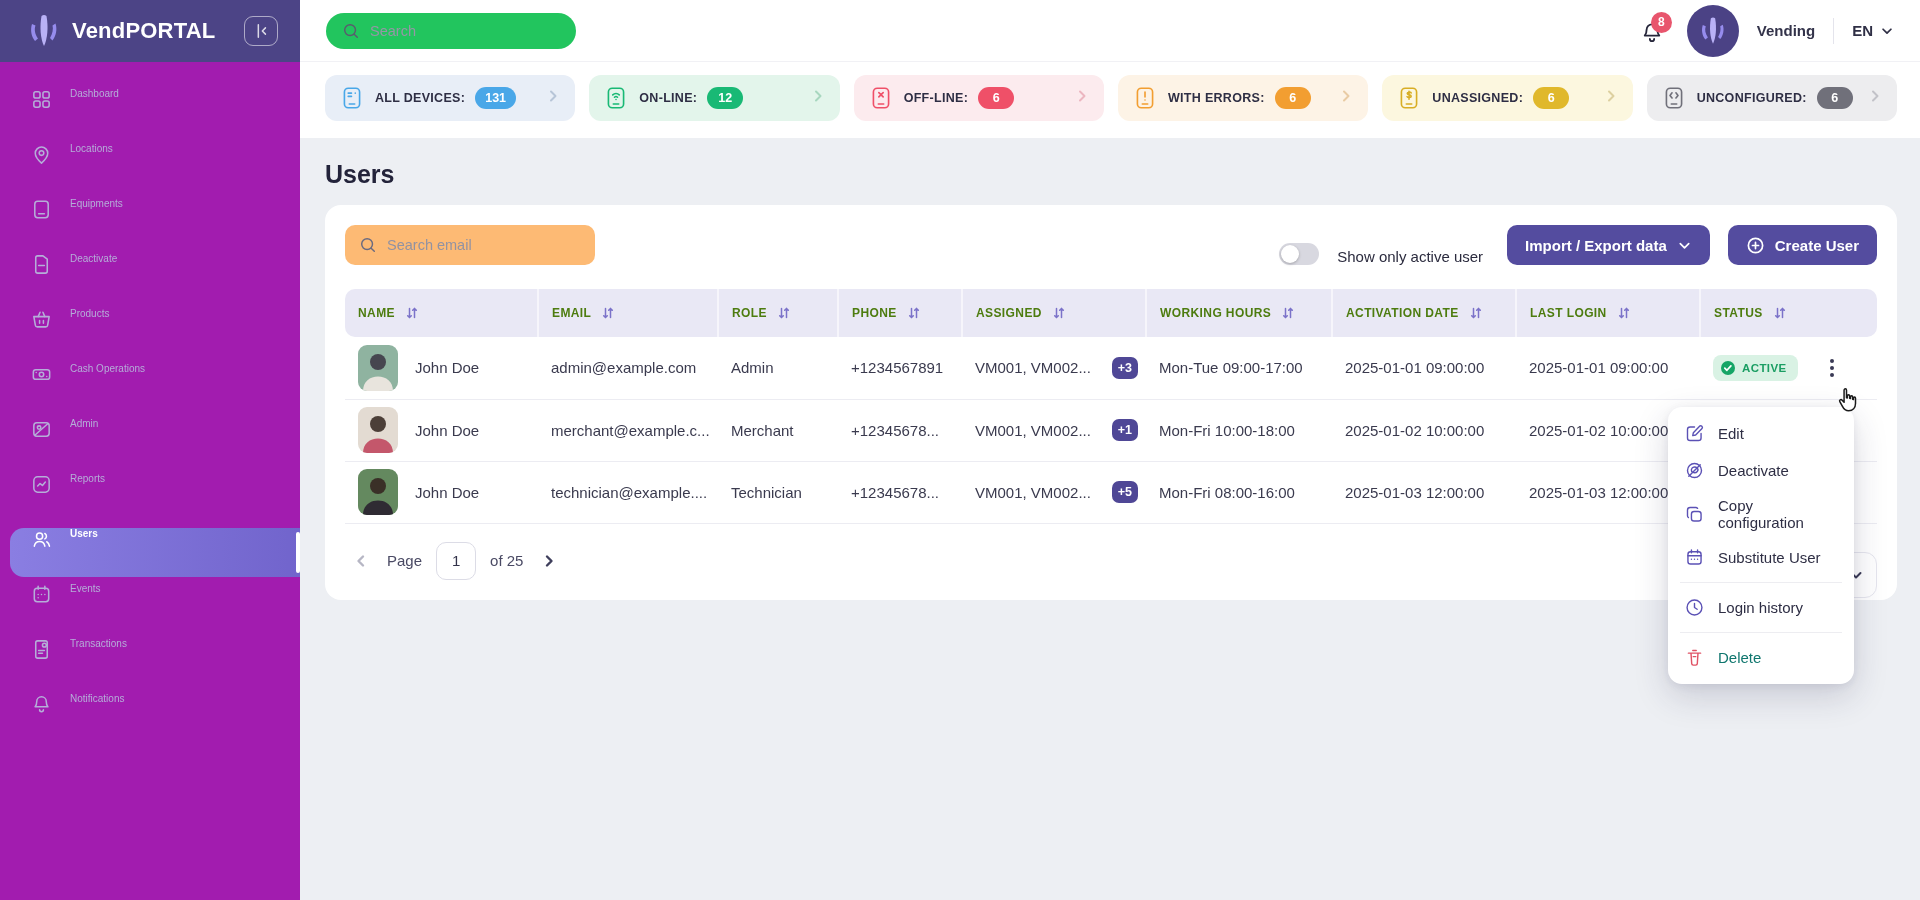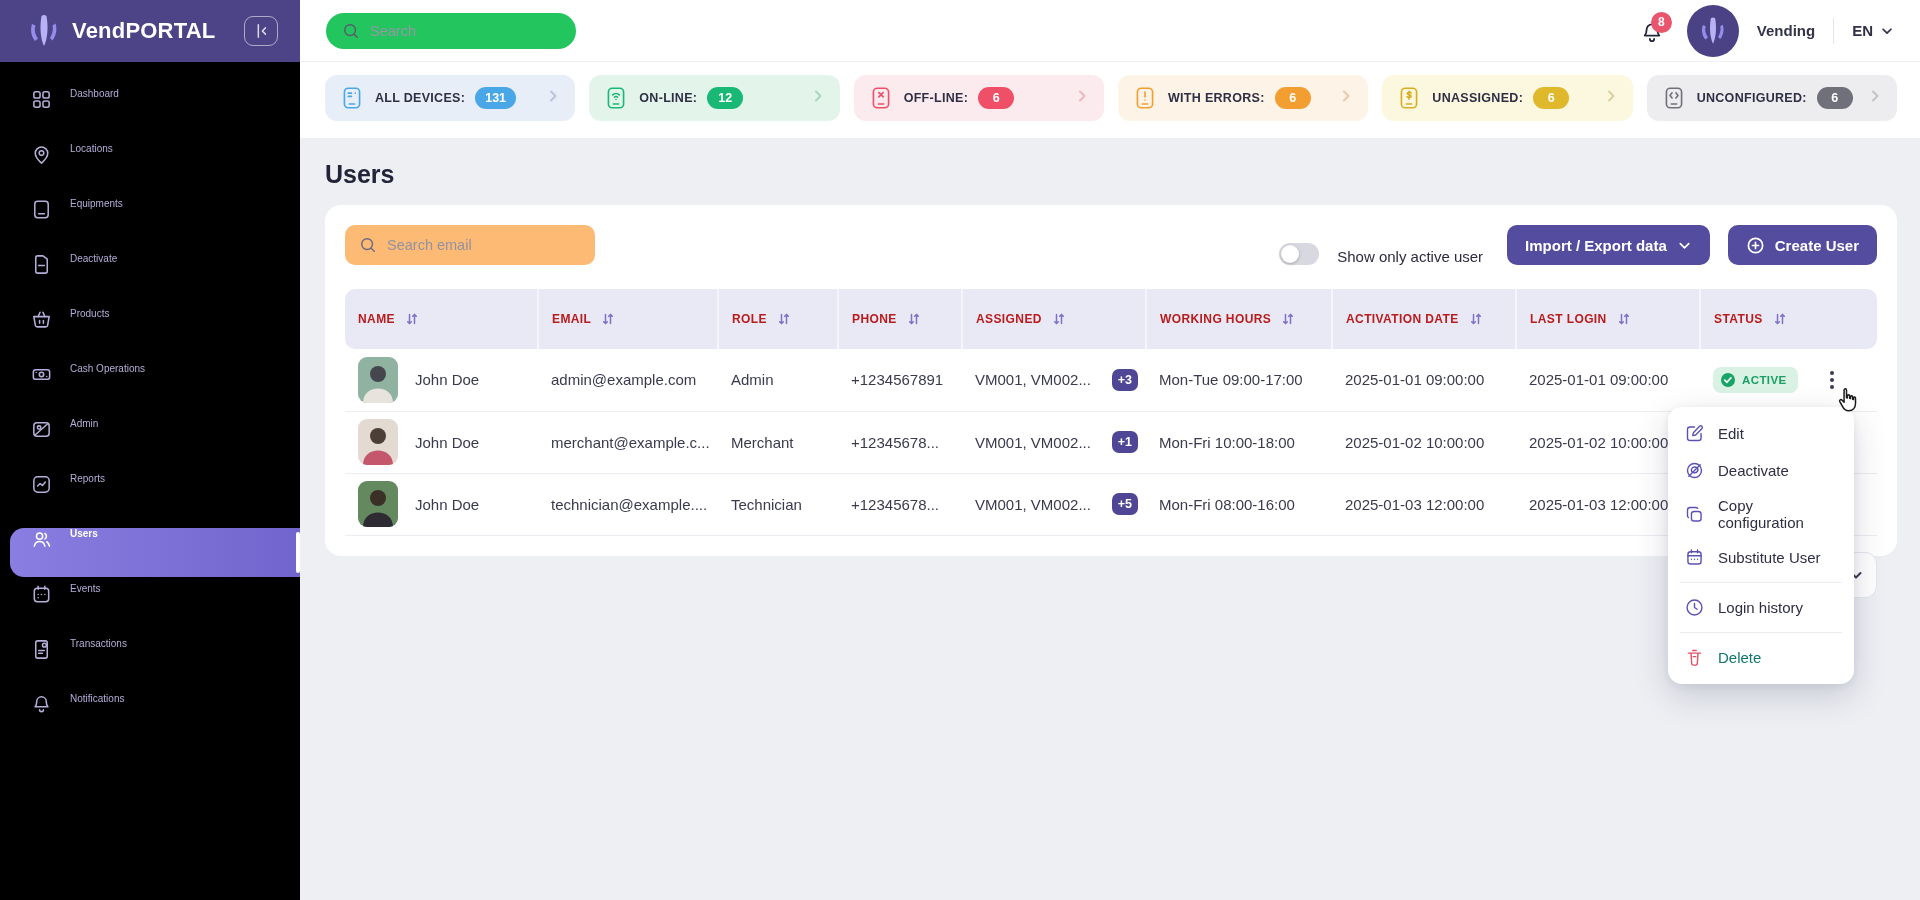--- a/index.html
+++ b/index.html
@@ -5,21 +5,21 @@
   * { box-sizing: border-box; margin: 0; padding: 0; }
   html,body { width:1920px; height:900px; }
   body {
     font-family: "Liberation Sans", sans-serif;
     background:#edeff3; overflow:hidden; position:relative;
     color:#33334a;
   }
   .app { display:flex; height:100%; }
 
   
-  .sidebar { width:300px; flex:0 0 300px; background:#000000; display:flex; flex-direction:column; }
+  .sidebar { width:300px; flex:0 0 300px; background:#a21caf; display:flex; flex-direction:column; }
   .logo-row { height:62px; background:#4c4486; display:flex; align-items:center; padding:0 22px 0 24px; }
   .logo-mark { width:40px; height:40px; flex:0 0 40px; }
   .logo-text { color:#fff; font-size:22px; margin-left:8px; letter-spacing:.2px; }
   .logo-text .lt1 { font-weight:600; }
   .logo-text .lt2 { font-weight:800; }
   .collapse-btn { margin-left:auto; width:34px; height:30px; border:1.6px solid rgba(255,255,255,.55);
     border-radius:9px; display:flex; align-items:center; justify-content:center; cursor:pointer; background:transparent; }
   .nav { padding:20px 0 0 0; }
   .nav-item { height:49px; margin:6px 0; display:flex; align-items:flex-start; gap:17px;
     padding-left:30px; color:#b5aed8; font-size:10px; cursor:pointer; position:relative; }
@@ -70,21 +70,21 @@
   .toolbar-right { margin-left:auto; display:flex; align-items:flex-end; gap:18px; }
   .toggle { width:40px; height:22px; border-radius:999px; background:#d8d8e0; position:relative; cursor:pointer; }
   .toggle .knob { position:absolute; left:2px; top:2px; width:18px; height:18px; border-radius:50%; background:#fff; box-shadow:0 1px 3px rgba(0,0,0,.25); }
   .toggle-label { font-size:15px; color:#2b2b3e; margin-right:6px; }
   .btn { height:40px; border:none; border-radius:10px; background:#544c9f; color:#fff; font-size:15px; font-weight:600;
     display:flex; align-items:center; gap:10px; padding:0 18px; cursor:pointer; font-family:inherit; }
   .btn svg { fill:none; stroke:#fff; stroke-width:1.8; stroke-linecap:round; stroke-linejoin:round; }
 
   
   table.users { width:100%; border-collapse:collapse; table-layout:fixed; margin-top:24px; }
-  thead th { background:#e9e8f5; height:60px; font-size:12px; font-weight:700; letter-spacing:.4px; color:#b91c1c;
+  thead th { background:#e9e8f5; height:48px; font-size:12px; font-weight:700; letter-spacing:.4px; color:#4d7c0f;
     text-align:right; padding:0 0 0 13px; border-right:2px solid #f6f5fb; cursor:pointer; }
   thead th:first-child { border-radius:10px 0 0 10px; }
   thead th:last-child { border-radius:0 10px 10px 0; border-right:none; }
   thead th .th-inner { display:flex; align-items:center; gap:10px; }
   .sort-icon { width:14px; height:14px; fill:none; stroke:#7b72c9; stroke-width:1.5; stroke-linecap:round; stroke-linejoin:round; }
   tbody td { height:62px; border-bottom:1px solid #ececf2; font-size:15px; color:#3a3a4e; padding-left:13px; white-space:nowrap; overflow:hidden; }
   .namewrap { display:flex; align-items:center; gap:17px; }
   .avatar { width:40px; height:46px; border-radius:9px; overflow:hidden; flex:0 0 40px; display:block; }
   .assigned-wrap { display:flex; align-items:center; }
   .more-badge { margin-left:auto; margin-right:8px; background:#4f4796; color:#fff; font-size:12.5px; font-weight:700;
@@ -562,20 +562,35 @@
                 </div>
               </td>
               <td>Mon-Fri 08:00-16:00</td>
               <td>2025-01-03 12:00:00</td>
               <td>2025-01-03 12:00:00</td>
               <td></td>
             </tr>
           </tbody>
         </table>
 
+        <div class="pagination">
+          <button class="pg-chev prev">
+              <svg viewBox="0 0 16 16">
+                <path d="M10 3.5L5.5 8 10 12.5"></path>
+              </svg>
+            </button>
+          <span class="pg-label">Page</span>
+          <input class="pg-input" type="text" value="1" style="">
+          <span class="pg-total">of 25</span>
+          <button class="pg-chev next">
+              <svg viewBox="0 0 16 16">
+                <path d="M6 3.5L10.5 8 6 12.5"></path>
+              </svg>
+            </button>
+        </div>
       </div>
     </div>
   </div>
 </div>
 
 <div class="pagesize-box">
   <svg viewBox="0 0 16 16">
       <path d="M3.5 6l4.5 4.5L12.5 6"></path>
     </svg>
 </div>

